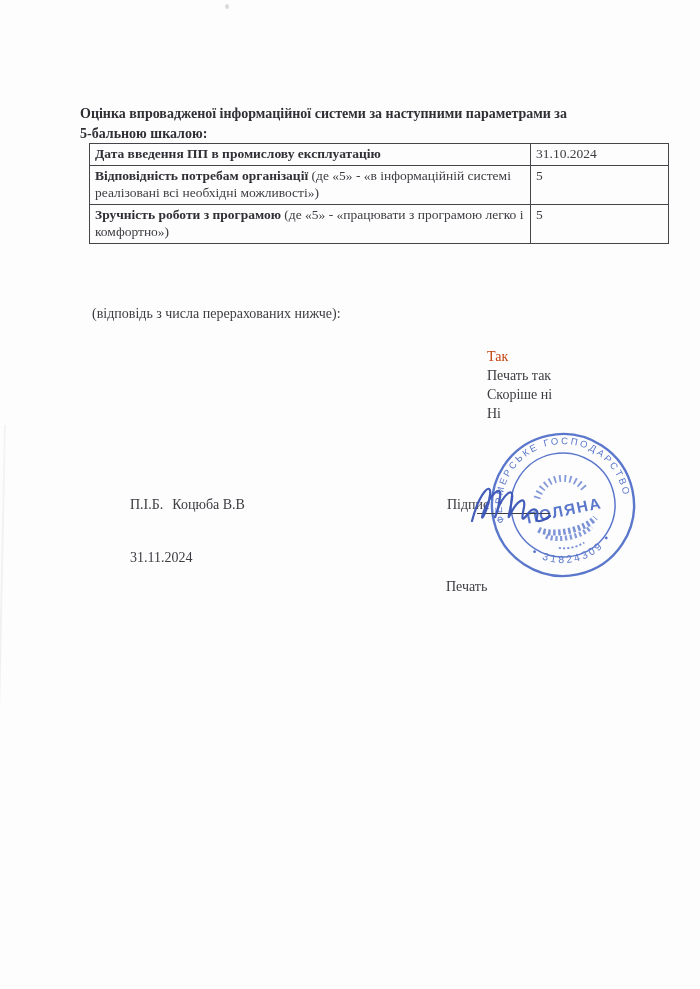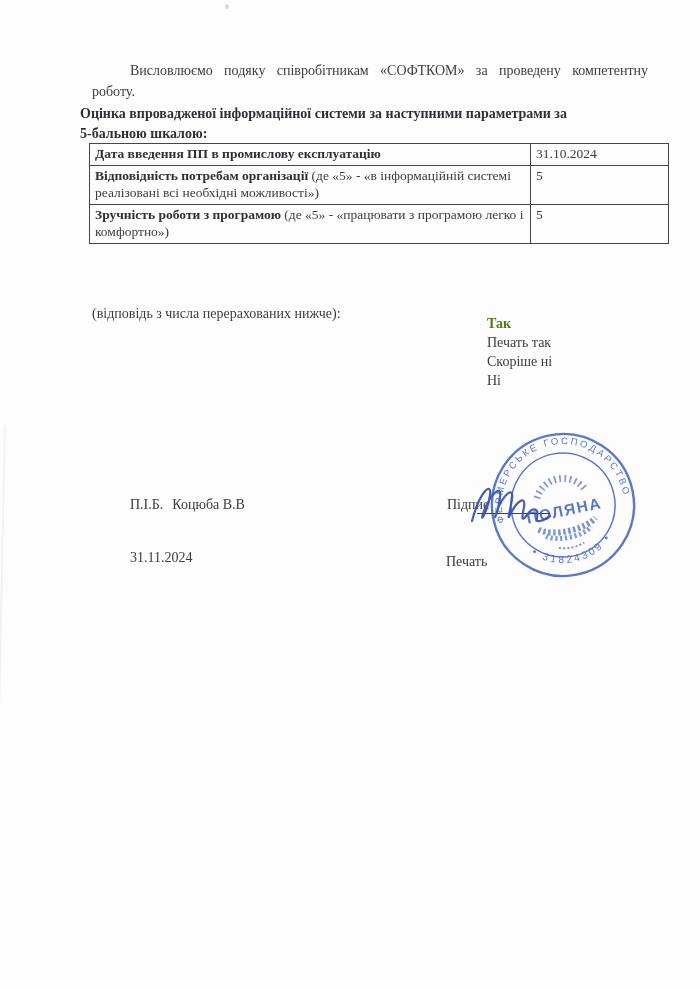--- a/index.html
+++ b/index.html
@@ -34,51 +34,47 @@
   #rating-table .c2{width:127px;}
   #rating-table .vcenter{}
   tr.r1 td{height:17px;}
   tr.r2 td{height:34px;}
   tr.r3 td{height:35px;}
   tr.r4 td{height:40px;}
 
   
   #options{left:487px;top:314px;font-size:14px;line-height:19px;}
   #options .opt{white-space:nowrap;}
-  #options .selected{font-weight:bold;color:#4d7c0f;}
+  #options .selected{font-weight:normal;color:#c2410c;margin-top:33px;}
 
   
   .sigrow{position:absolute;font-size:14px;}
   #name-row{left:130px;top:497px;}
   #name-row .val{margin-left:9px;}
   #sign-label{left:447px;top:497px;}
   #date-row{left:130px;top:550px;}
-  #stamp-label{left:446px;top:554px;}
+  #stamp-label{left:446px;top:579px;}
   #sign-line{position:absolute;left:477px;top:513px;width:73px;height:1px;background:#3d3d42;}
 
   
   #stamp-svg{position:absolute;left:478px;top:420px;}
   #autograph-svg{position:absolute;left:466px;top:477px;}
 
   
   #speck{position:absolute;left:225px;top:4px;width:4px;height:5px;border-radius:50%;background:#bdbdc3;opacity:.55;}
   #edge-shadow{position:absolute;left:4px;top:425px;width:2px;height:570px;background:linear-gradient(#f2f2f2,#e4e4e4);transform:rotate(1.2deg);transform-origin:top left;opacity:.8;}
 </style>
 </head>
 <body>
 
 <div class="page">
 
   <div id="speck"></div>
   <div id="edge-shadow"></div>
 
-  <div id="intro" class="txt">
-    <div class="jline indent">Висловлюємо подяку співробітникам «СОФТКОМ» за проведену компетентну</div>
-    <div>роботу.</div>
-  </div>
 
   <div id="heading" class="txt">
     <div>Оцінка впровадженої інформаційної системи за наступними параметрами за</div>
     <div>5-бальною шкалою:</div>
   </div>
 
   <table id="rating-table">
     <tbody>
       <tr class="r1">
         <td class="c1"><span class="bold">Дата введення ПП в промислову експлуатацію</span><span></span></td>

